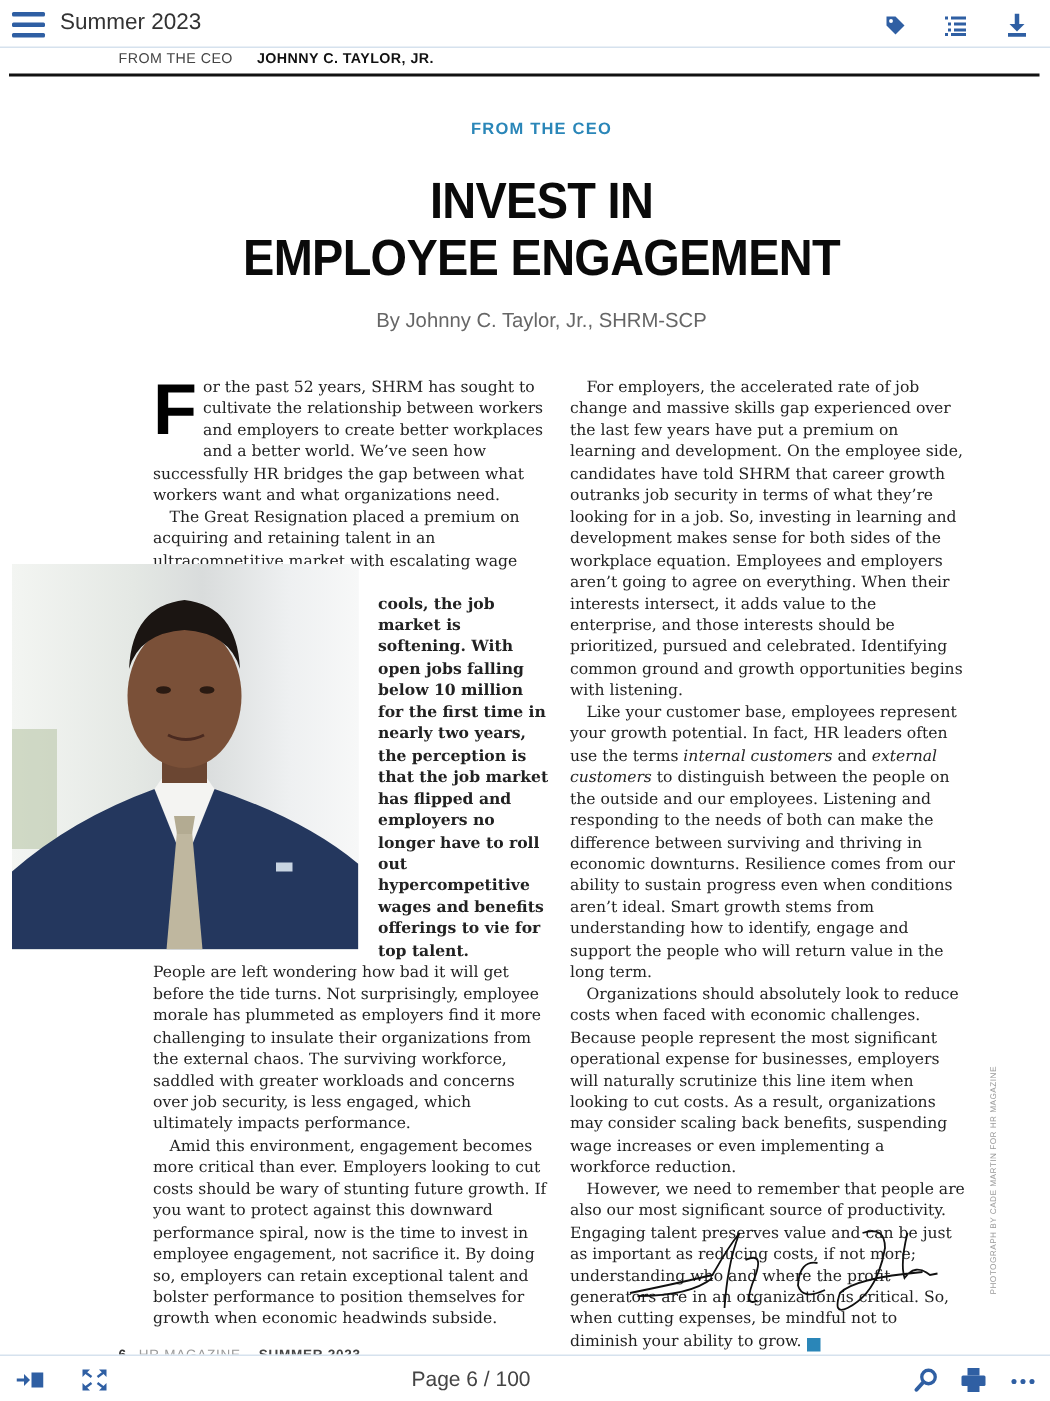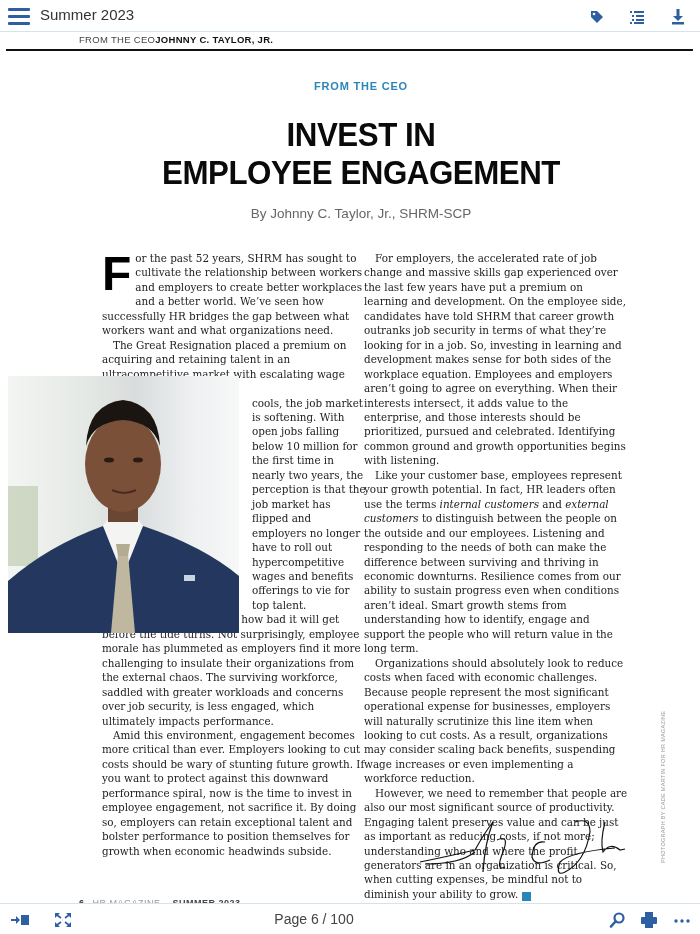--- a/index.html
+++ b/index.html
@@ -9,36 +9,36 @@
   
   .topbar { position: absolute; left: 0; top: 0; width: 700px; height: 32px; background: #fff; border-bottom: 1px solid #d6e2ee; z-index: 5; }
   .menu-btn { position: absolute; left: 8px; top: 8px; width: 22px; height: 17px; cursor: pointer; }
   .menu-btn span { display: block; height: 3px; background: #2f5fa3; margin-bottom: 4px; border-radius: 1px; }
   .top-title { position: absolute; left: 40px; top: 6px; font-size: 15px; color: #333; }
   .top-icon { position: absolute; top: 9px; width: 16px; height: 16px; cursor: pointer; }
   .top-icon svg { width: 16px; height: 16px; display: block; }
 
   
   .running-head { position: absolute; left: 79px; top: 34px; font-size: 9.5px; letter-spacing: 0.3px; color: #444; }
-  .running-head .name { font-weight: bold; color: #111; margin-left: 0; }
+  .running-head .name { font-weight: bold; color: #111; margin-left: 16px; }
   .head-rule { position: absolute; left: 6px; top: 49px; width: 687px; height: 2px; background: #111; }
 
   .kicker { position: absolute; left: 0; width: 722px; top: 80px; text-align: center; font-size: 11px; font-weight: bold; color: #2a86b8; letter-spacing: 0.8px; }
   .headline { position: absolute; left: 0; width: 722px; top: 115px; text-align: center; font-family: "Liberation Sans", sans-serif; font-weight: bold; font-size: 34px; line-height: 38px; color: #0a0a0a; letter-spacing: -0.5px; transform: scaleX(0.92); transform-origin: 361px 0; }
   .byline { position: absolute; left: 0; width: 722px; top: 206px; text-align: center; font-size: 13.5px; color: #666; }
 
   
   .col { position: absolute; font-family: "DejaVu Serif", "Liberation Serif", serif; font-size: 10.4px; line-height: 14.45px; color: #222; text-align: left; }
   .col p { margin: 0; }
   .col .indent { text-indent: 11px; }
   .col-left { left: 102px; top: 251px; width: 266px; }
-  .col-right { left: 364px; top: 251px; width: 265px; }
+  .col-right { left: 380px; top: 251px; width: 265px; }
 
   .dropcap { float: left; font-family: "Liberation Sans", sans-serif; font-weight: bold; font-size: 48px; line-height: 38px; height: 40px; margin: 4px 4px 0 0; color: #000; }
-  .wrap-narrow { margin-left: 150px; }
+  .wrap-narrow { margin-left: 150px; font-weight: bold; }
 
   
   .photo { position: absolute; left: 8px; top: 376px; width: 231px; height: 257px; overflow: hidden; background: linear-gradient(90deg, #eef1ee 0%, #e9ede9 40%, #dfe3e4 60%, #f1f3f4 100%); }
   .photo svg { display: block; }
 
   .hr-badge { display: inline-block; width: 9px; height: 9px; background: #2a86b8; color: #fff; font-family: "Liberation Sans", sans-serif; font-size: 6px; line-height: 9px; text-align: center; vertical-align: 0; margin-left: 4px; }
 
   .signature { position: absolute; left: 415px; top: 812px; width: 220px; height: 65px; }
   .credit { position: absolute; left: 660px; top: 863px; font-size: 5.5px; color: #999; letter-spacing: 0.3px; transform: rotate(-90deg); transform-origin: 0 0; white-space: nowrap; font-family: "Liberation Sans", sans-serif; }
 

